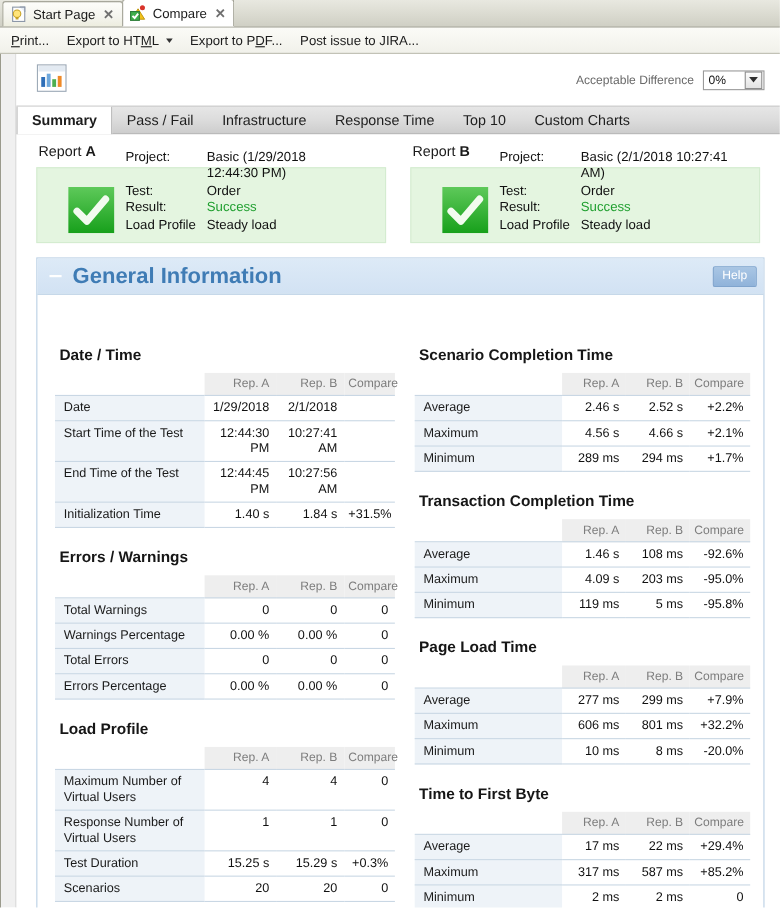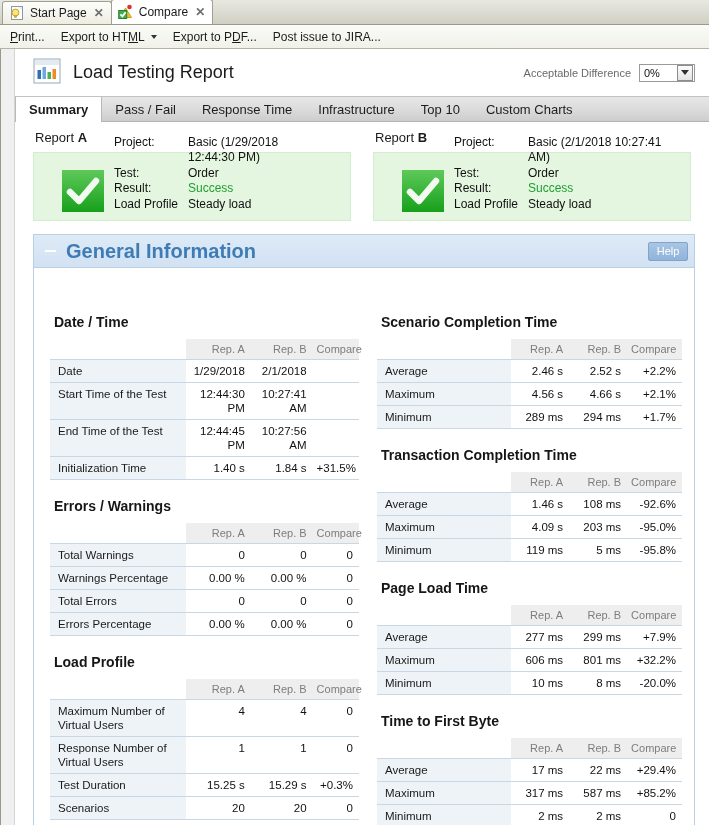--- a/index.html
+++ b/index.html
@@ -356,36 +356,35 @@
       <span>
         <svg width="28" height="26" viewBox="0 0 28 26">
           <rect x="1" y="1" width="26" height="24" fill="#ffffff" stroke="#9aa7b5"></rect>
           <rect x="2" y="2" width="24" height="5" fill="#e3eaf2"></rect>
           <rect x="4.5" y="12" width="3.5" height="9" fill="#2f6fb8"></rect>
           <rect x="9.5" y="9" width="3.5" height="12" fill="#6fa8dc"></rect>
           <rect x="14.5" y="14" width="3.5" height="7" fill="#4caf50"></rect>
           <rect x="19.5" y="11" width="3.5" height="10" fill="#ef8a28"></rect>
         </svg>
       </span>
-      <span class="rpt-title">Load Testing Report</span>
       <span class="rpt-header-spacer"></span>
       <span class="accept-label">Acceptable Difference</span>
       <span class="combo">
         <span class="val">0%</span>
         <span class="btn">
             <i></i>
           </span>
       </span>
     </div>
 
     <div class="subtabs">
       <div class="subtab active">Summary</div>
       <div class="subtab">Pass / Fail</div>
+      <div class="subtab">Infrastructure</div>
       <div class="subtab">Response Time</div>
-      <div class="subtab">Infrastructure</div>
       <div class="subtab">Top 10</div>
       <div class="subtab">Custom Charts</div>
     </div>
 
     <div class="cards">
       <div class="cardcol">
         <div class="card-caption">
           <span>Report </span><b>A</b>
         </div>
         <div class="card">

